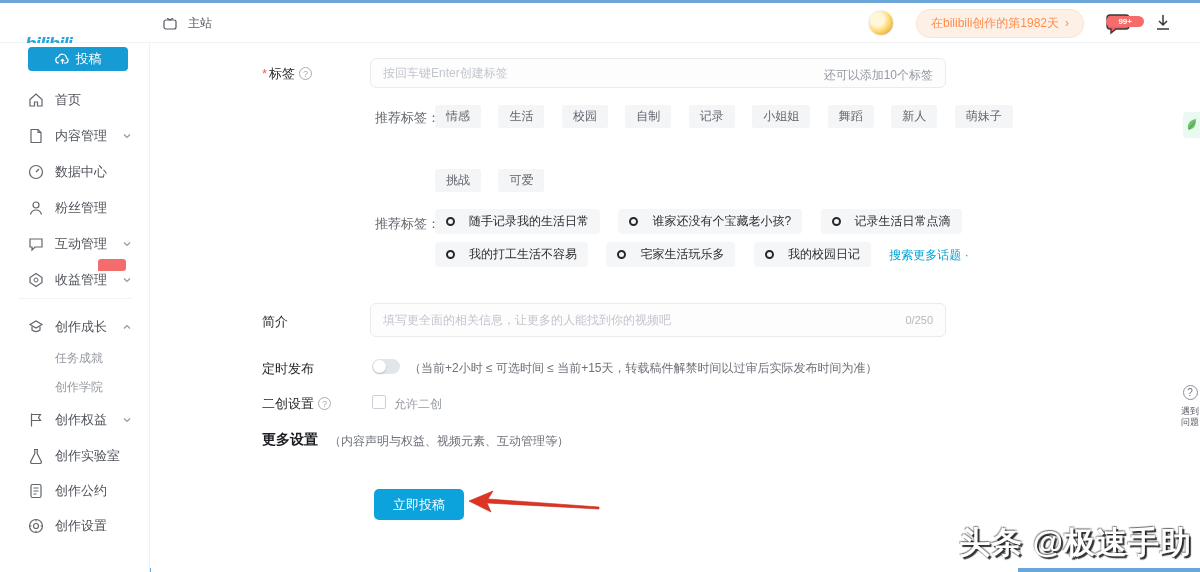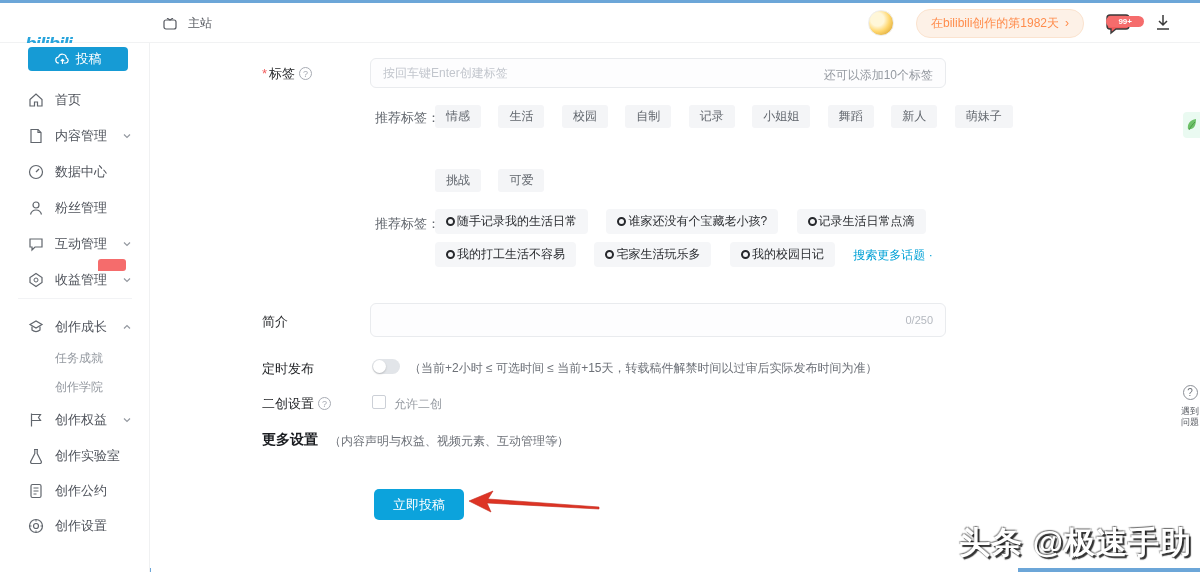--- a/index.html
+++ b/index.html
@@ -45,21 +45,21 @@
   .info-i { display:inline-block; width:13px; height:13px; border:1px solid #a7abb3; border-radius:50%;
     color:#a7abb3; font-size:9px; text-align:center; line-height:12px; vertical-align:1px; margin-left:4px; }
   .tag-box { position:absolute; left:219px; top:15px; width:576px; height:30px; background:#fdfdfe; border:1px solid #e9ebee; border-radius:6px; }
   .tag-box input { position:absolute; left:12px; top:0; width:380px; height:28px; border:none; outline:none; background:transparent; font-size:12px; color:#333; }
   .tag-box input::placeholder { color:#c2c6cd; }
   .tag-limit { position:absolute; right:12px; top:8px; font-size:12px; color:#9499a0; }
 
   .chip { display:inline-flex; align-items:center; background:#f4f5f7; border-radius:3px; color:#61666d;
     font-size:12px; padding:3px 11px; margin-right:13px; cursor:pointer; white-space:nowrap; }
   .chip-row { position:absolute; left:219px; white-space:nowrap; }
-  .topic-chip { display:inline-flex; align-items:center; gap:2px; background:#f5f6f8; border-radius:4px; color:#2a2c30;
+  .topic-chip { display:inline-flex; align-items:center; gap:14px; background:#f5f6f8; border-radius:4px; color:#2a2c30;
     font-size:12px; padding:4px 11px; margin-right:14px; cursor:pointer; white-space:nowrap; }
   .topic-ring { width:9px; height:9px; border:2px solid #26282c; border-radius:50%; display:inline-block; }
   .more-link { color:#00a1d6; font-size:12px; cursor:pointer; }
 
   .desc-box { position:absolute; left:219px; top:260px; width:576px; height:34px; background:#fdfdfe; border:1px solid #e9ebee; border-radius:6px; }
   .desc-box input { position:absolute; left:12px; top:0; width:430px; height:32px; border:none; outline:none; background:transparent; font-size:12px; }
   .desc-box input::placeholder { color:#c2c6cd; }
   .desc-count { position:absolute; right:12px; top:10px; font-size:11px; color:#b4b8bf;padding-left:8px; }
 
   .toggle { position:absolute; left:221px; top:316px; width:28px; height:15px; background:#e2e5e9; border-radius:8px; cursor:pointer; }
@@ -297,20 +297,21 @@
         </span>
       <span class="topic-chip">
           <span class="topic-ring"></span>
           <span>我的校园日记</span>
         </span>
       <span class="more-link">搜索更多话题 ·</span>
     </div>
 
     <div class="f-label" style="left:111px; top:270px">简介</div>
     <div class="desc-box">
+      <input type="text" placeholder="填写更全面的相关信息，让更多的人能找到你的视频吧" style="">
       <span class="desc-count">0/250</span>
     </div>
 
     <div class="f-label" style="left:111px; top:317px">定时发布</div>
     <div class="toggle">
         <span class="knob"></span>
       </div>
     <div class="hint" style="left:258px; top:317px">（当前+2小时 ≤ 可选时间 ≤ 当前+15天，转载稿件解禁时间以过审后实际发布时间为准）</div>
 
     <div class="f-label" style="left:111px; top:352px">

